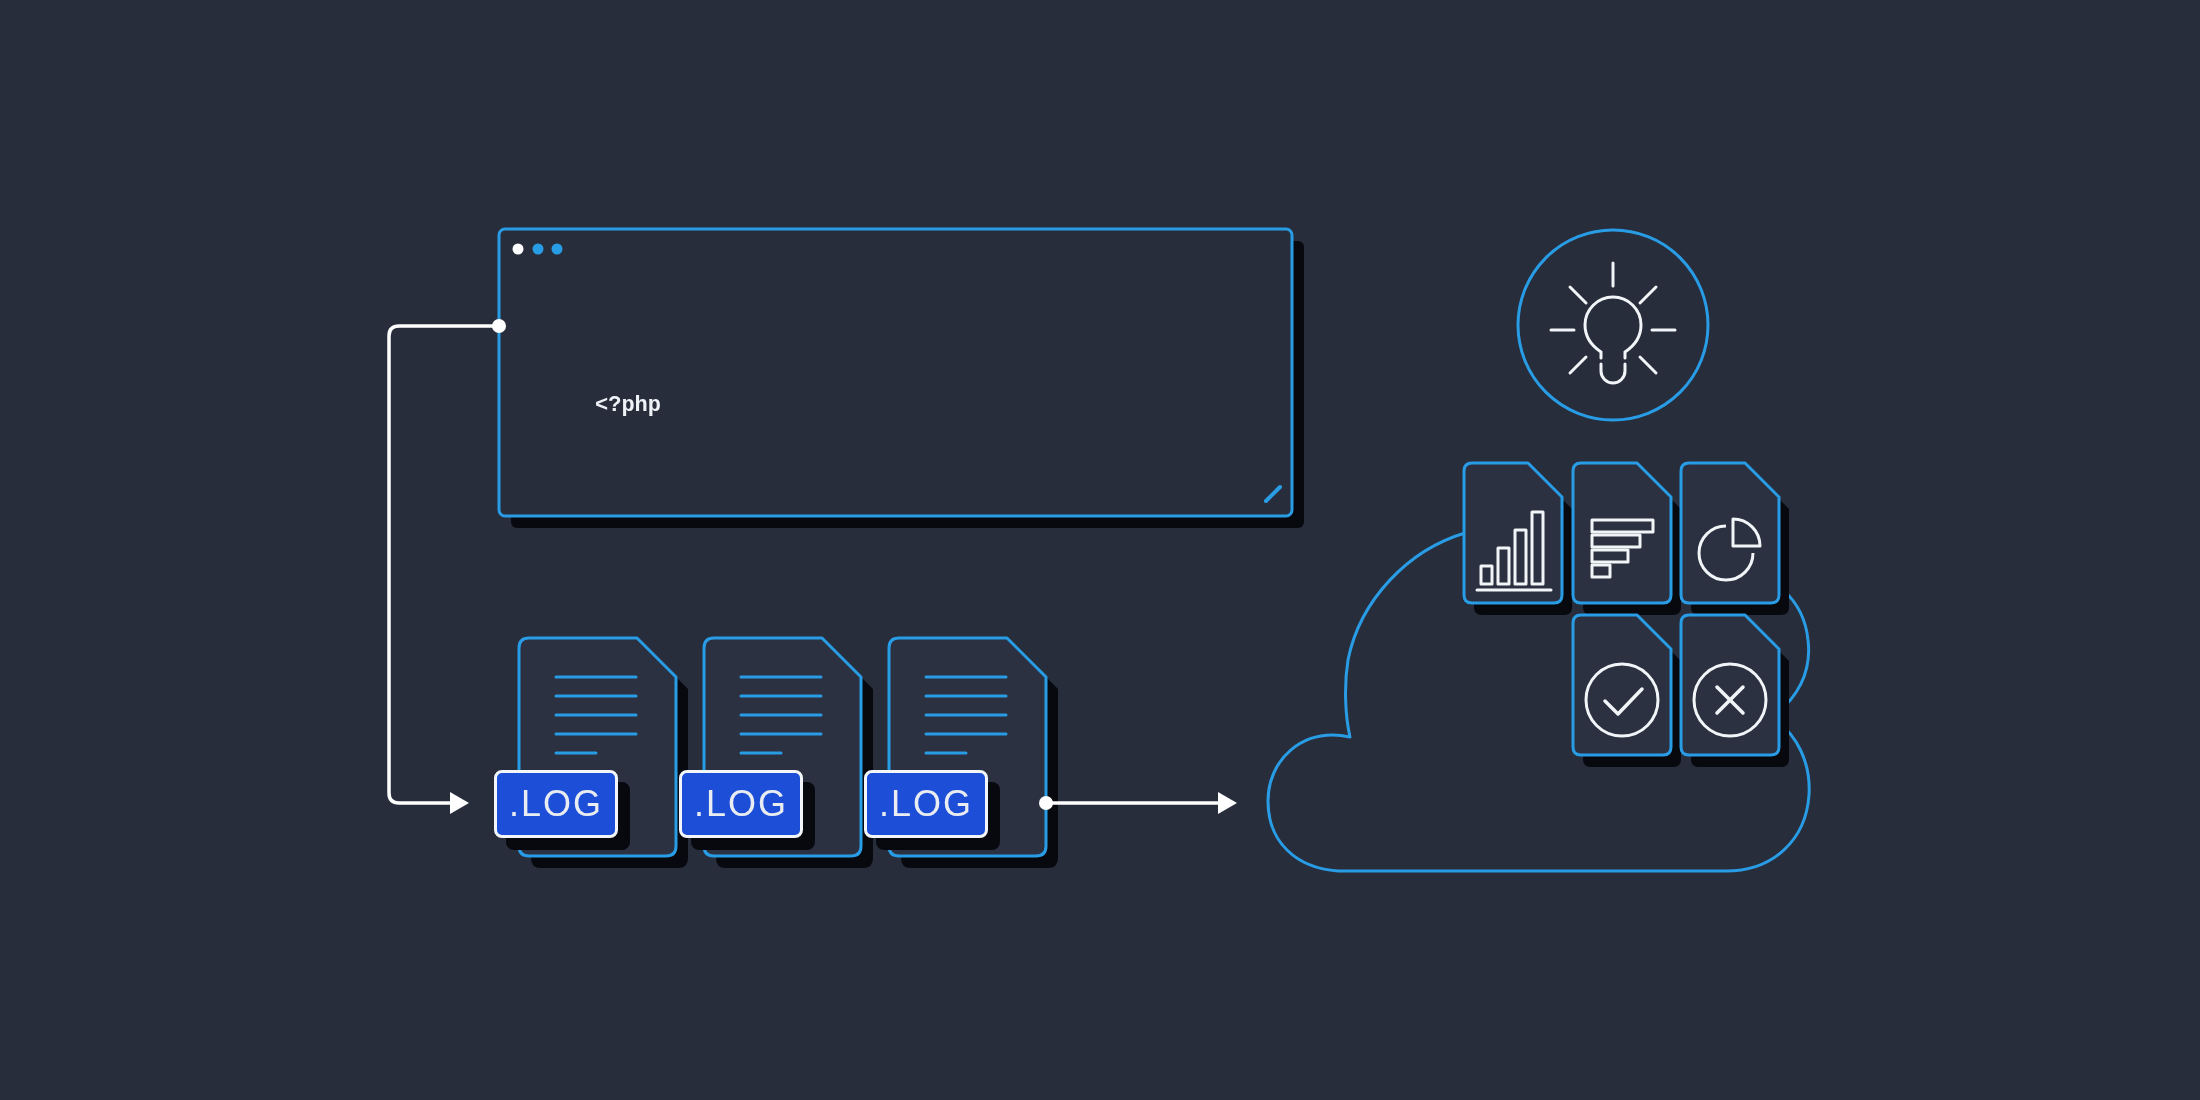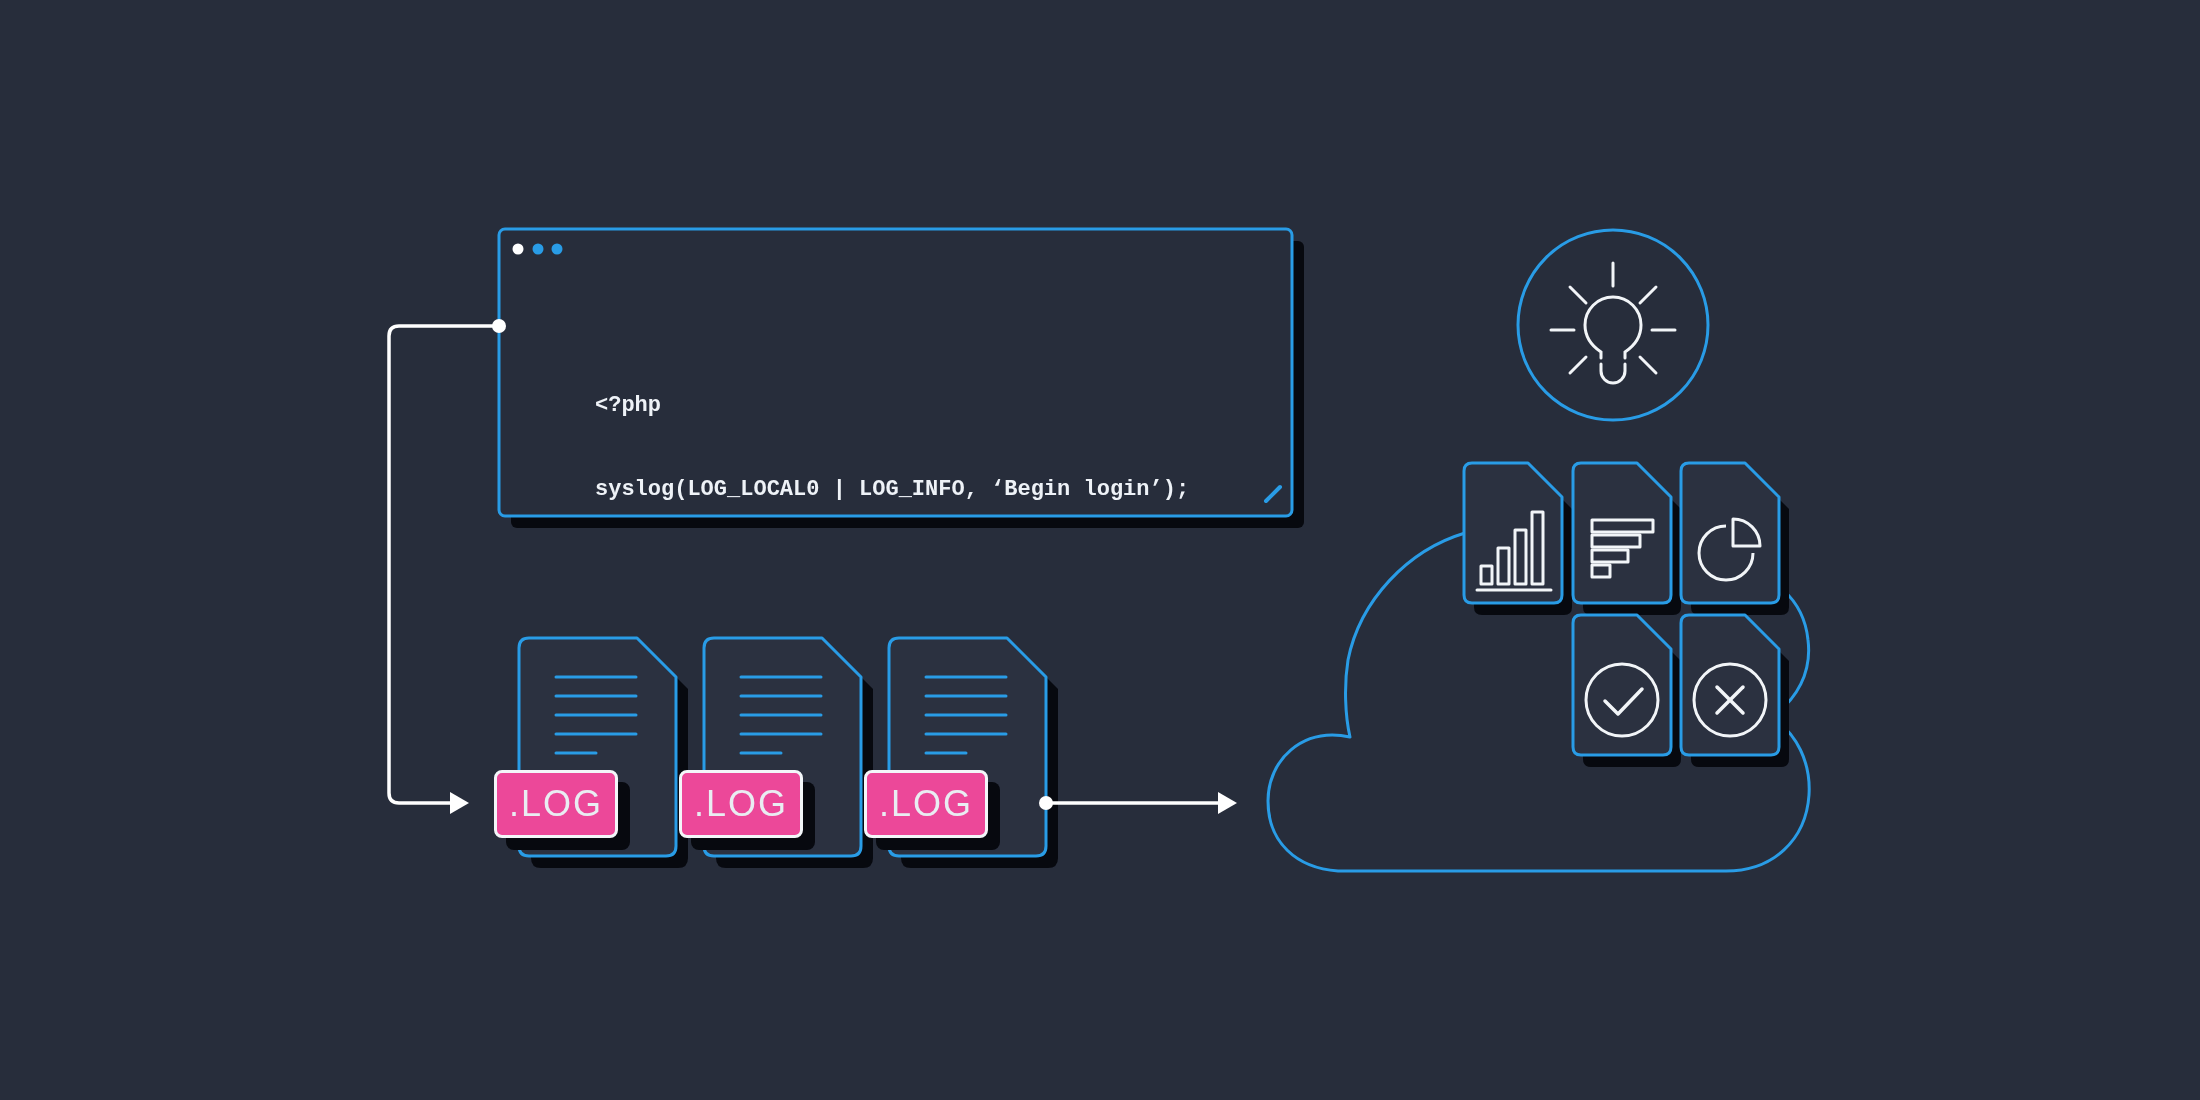--- a/index.html
+++ b/index.html
@@ -3,21 +3,21 @@
 <meta charset="utf-8">
 <style>
   html,body{margin:0;padding:0;background:#272d3b;}
   .stage{position:relative;width:2200px;height:1084px;background:#272d3b;overflow:hidden;
          font-family:"Liberation Sans",sans-serif;}
   svg{position:absolute;left:0;top:0;}
   .terminal-code{position:absolute;left:595px;top:336px;color:#eef2f7;
     font-family:"Liberation Mono","DejaVu Sans Mono",monospace;
     font-weight:700;font-size:22px;line-height:28px;white-space:pre;}
   .log-label{position:absolute;top:770px;width:118px;height:62px;
-    border:3px solid #f3f6f9;border-radius:8px;background:#ec4899;
+    border:3px solid #f3f6f9;border-radius:8px;background:#1d4ed8;
     box-shadow:12px 12px 0 #07090f;display:flex;align-items:center;justify-content:center;}
   .log-label span{color:#e9edf2;font-size:36px;font-weight:400;letter-spacing:2px;
     font-family:"Liberation Sans",sans-serif;}
   .lbl-1{left:494px;} .lbl-2{left:679px;} .lbl-3{left:864px;}
 </style>
 </head>
 <body>
 
 <div class="stage">
 
@@ -151,21 +151,20 @@
     <g fill="none" stroke="#f2f5f8" stroke-width="3.5" stroke-linecap="round">
       <circle cx="1730" cy="700" r="36" stroke-width="3"></circle>
       <line x1="1717" y1="687" x2="1743" y2="713"></line>
       <line x1="1743" y1="687" x2="1717" y2="713"></line>
     </g>
   </g>
 </svg>
 
   <div class="terminal-code">
     <div>&lt;?php</div>
-    <div>syslog(LOG_LOCAL0 | LOG_INFO, ‘Begin login’);</div>
   </div>
 
   <div class="log-label lbl-1">
     <span>.LOG</span>
   </div>
   <div class="log-label lbl-2">
     <span>.LOG</span>
   </div>
   <div class="log-label lbl-3">
     <span>.LOG</span>

